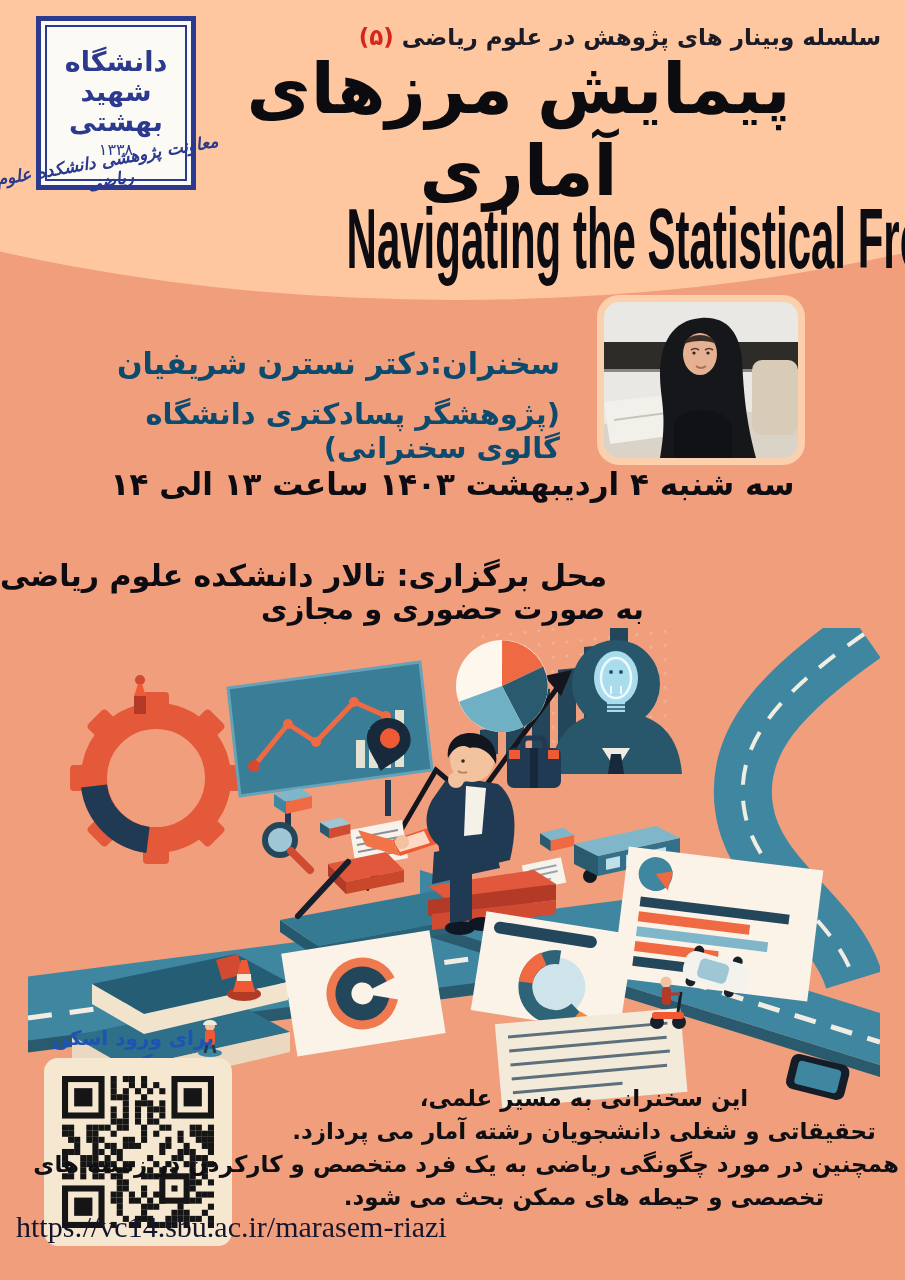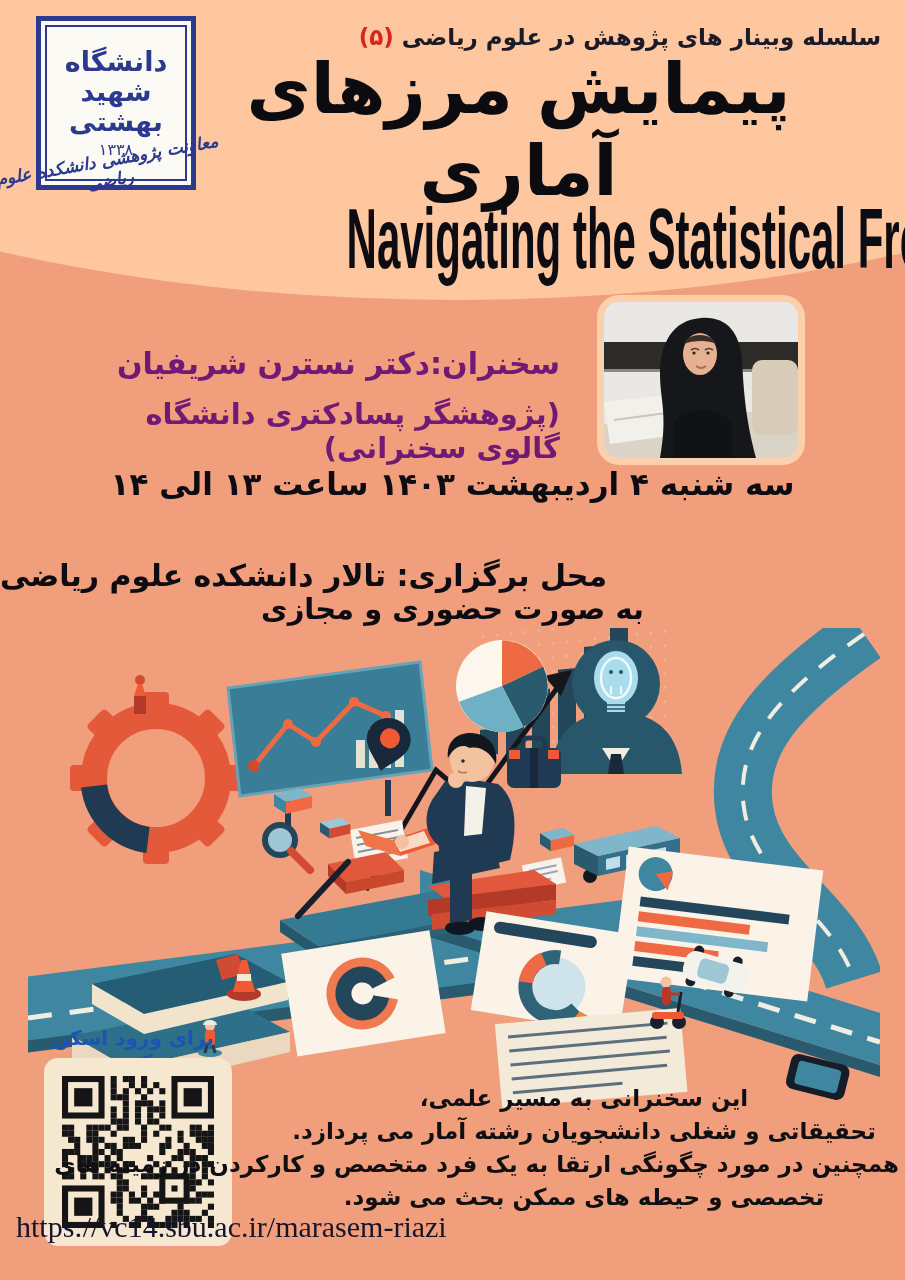--- a/index.html
+++ b/index.html
@@ -28,21 +28,21 @@
   .title-en{position:absolute;left:0;top:190px;width:905px;text-align:center;}
   .title-en span{display:inline-block;font-family:"Liberation Sans",sans-serif;
                  font-weight:700;font-size:84px;color:#0c0c12;white-space:nowrap;
                  transform:scaleX(.5) scaleY(1.02);transform-origin:center;}
 
   .photo-frame{position:absolute;left:597px;top:295px;width:208px;height:170px;
                background:#fcd0ac;border-radius:22px;padding:7px;box-sizing:border-box;}
   .photo-frame svg{width:100%;height:100%;border-radius:15px;display:block;}
 
   .speaker{position:absolute;right:345px;top:346px;width:480px;direction:rtl;text-align:right;
-           color:#701a75;}
+           color:#0c4a6e;}
   .speaker .name{font-size:30px;font-weight:700;margin-bottom:16px;}
   .speaker .affil{font-size:29px;font-weight:700;}
 
   .date-line{position:absolute;left:0;top:466px;width:905px;text-align:center;direction:rtl;
              font-size:31px;font-weight:700;color:#0c0c12;}
   .venue1{position:absolute;left:0;top:558px;width:905px;text-align:left;direction:rtl;
           font-size:30px;font-weight:700;color:#0c0c12;}
   .venue2{position:absolute;left:0;top:592px;width:905px;text-align:center;direction:rtl;
           font-size:29px;font-weight:700;color:#0c0c12;}
 
@@ -611,16 +611,16 @@
           <rect x="102" y="102" width="18" height="18" fill="#f6e7d0"></rect>
           <rect x="108" y="108" width="6" height="6" fill="#151515"></rect>
         </g>
       </svg>
   </div>
   <div class="url">https://vc14.sbu.ac.ir/marasem-riazi</div>
 
   <div class="desc">
     <div>این سخنرانی به مسیر علمی،</div>
     <div>تحقیقاتی و شغلی دانشجویان رشته آمار می پردازد.</div>
-    <div>همچنین در مورد چگونگی ارتقا به یک فرد متخصص و کارکردن در زمینه های</div>
+    <div>همچنین در مورد چگونگی ریاضی به یک فرد متخصص و کارکردن در زمینه های</div>
     <div>تخصصی و حیطه های ممکن بحث می شود.</div>
   </div>
 </div>
 
 </body></html>

